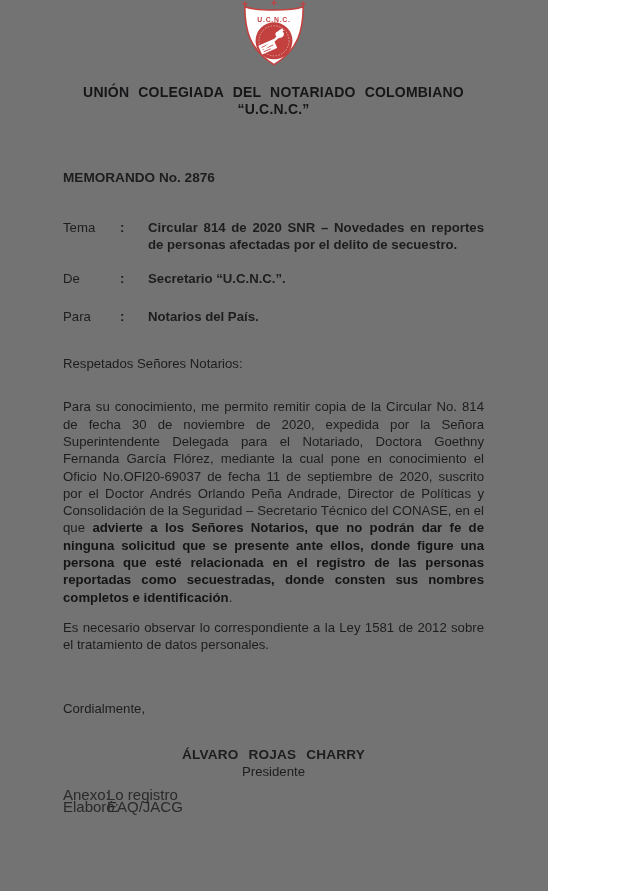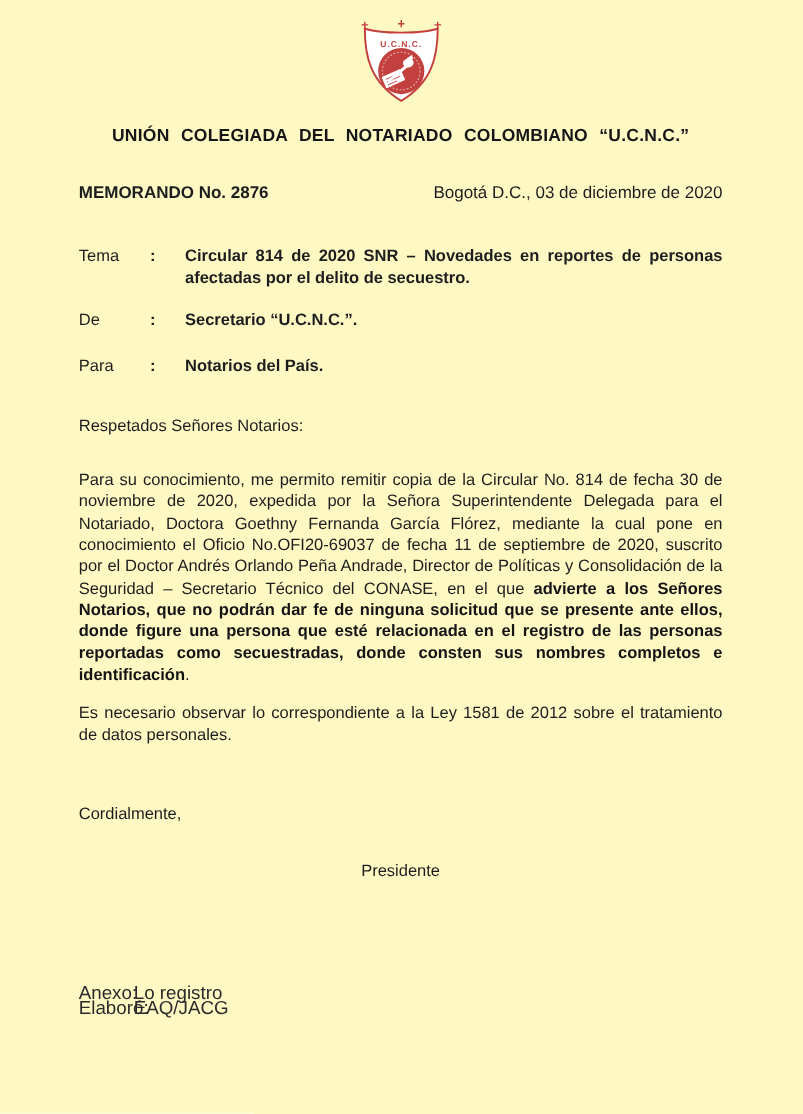--- a/index.html
+++ b/index.html
@@ -1,43 +1,44 @@
 <!DOCTYPE html>
 <html><head>
 <meta charset="utf-8">
 <style>
   html, body { margin: 0; padding: 0; background: #ffffff; }
   .page {
     position: relative;
-    width: 642px;
+    width: 548px;
     height: 891px;
-    background: #fef9c3;
+    background: #737373;
     box-sizing: border-box;
-    padding: 16px 64px 0 63px;
+    padding: 0 64px 0 63px;
     font-family: "Liberation Sans", sans-serif;
     font-size: 13.2px;
     line-height: 17.3px;
     color: #1d1d1f;
     overflow: hidden;
   }
   .logo-wrap { width: 78px; height: 70px; margin: 0 auto; }
   .org-title {
     margin-top: 14px;
     text-align: center;
     font-weight: bold;
     font-size: 14px;
     letter-spacing: 0.2px;
     word-spacing: 5px;
     color: #161618;
   }
   .memo-row {
-    margin-top: 28px;
+    margin-top: 50px;
     display: flex;
     justify-content: space-between;
     align-items: baseline;
+    flex-direction: column;
   }
   .memo-no { font-weight: bold; font-size: 13.6px; }
   .memo-date { font-size: 13.6px; }
   .meta { margin-top: 33px; }
   .meta-row {
     display: grid;
     grid-template-columns: 57px 28px 1fr;
   }
   .meta-row.tema { margin-bottom: 17px; }
   .meta-row.de { margin-bottom: 20px; }
@@ -90,21 +91,20 @@
         <path d="M42,33.5 c3,-2.5 7,-2.5 8,0.5 c1,3 -2,5.5 -5,5 c-2.5,-0.4 -4.5,-2.5 -3,-5.5 Z" fill="#ffffff"></path>
         <path d="M44.5,31.5 l4,-2.5 l1.5,2.5 l-3.5,2.5 Z" fill="#ffffff"></path>
       </g>
     </svg>
   </div>
 
   <div class="org-title">UNIÓN COLEGIADA DEL NOTARIADO COLOMBIANO “U.C.N.C.”</div>
 
   <div class="memo-row">
     <span class="memo-no">MEMORANDO No. 2876</span>
-    <span class="memo-date">Bogotá D.C., 03 de diciembre de 2020</span>
   </div>
 
   <div class="meta">
     <div class="meta-row tema">
       <span class="meta-label">Tema</span>
       <span class="meta-colon">:</span>
       <span class="meta-value">Circular 814 de 2020 SNR – Novedades en reportes de personas afectadas por el delito de secuestro.</span>
     </div>
     <div class="meta-row de">
       <span class="meta-label">De</span>
@@ -120,20 +120,21 @@
 
   <div class="salutation">Respetados Señores Notarios:</div>
 
   <p class="p1"><span>Para su conocimiento, me permito remitir copia de la Circular No. 814 de fecha 30 de noviembre de 2020, expedida por la Señora Superintendente Delegada para el Notariado, Doctora Goethny Fernanda García Flórez, mediante la cual pone en conocimiento el Oficio No.OFI20-69037 de fecha 11 de septiembre de 2020, suscrito por el Doctor Andrés Orlando Peña Andrade, Director de Políticas y Consolidación de la Seguridad – Secretario Técnico del CONASE, en el que </span><b>advierte a los Señores Notarios, que no podrán dar fe de ninguna solicitud que se presente ante ellos, donde figure una persona que esté relacionada en el registro de las personas reportadas como secuestradas, donde consten sus nombres completos e identificación</b><span>.</span></p>
 
   <p class="p2">Es necesario observar lo correspondiente a la Ley 1581 de 2012 sobre el tratamiento de datos personales.</p>
 
   <div class="closing">Cordialmente,</div>
 
   <div class="signature">
+    <div class="sig-name">ÁLVARO ROJAS CHARRY</div>
     <div class="sig-title">Presidente</div>
   </div>
 
   <div class="doc-footer">
     <div class="foot-line">
       <span>Anexo:</span>
       <span>Lo registro</span>
     </div>
     <div class="foot-line">
       <span>Elaboró:</span>

